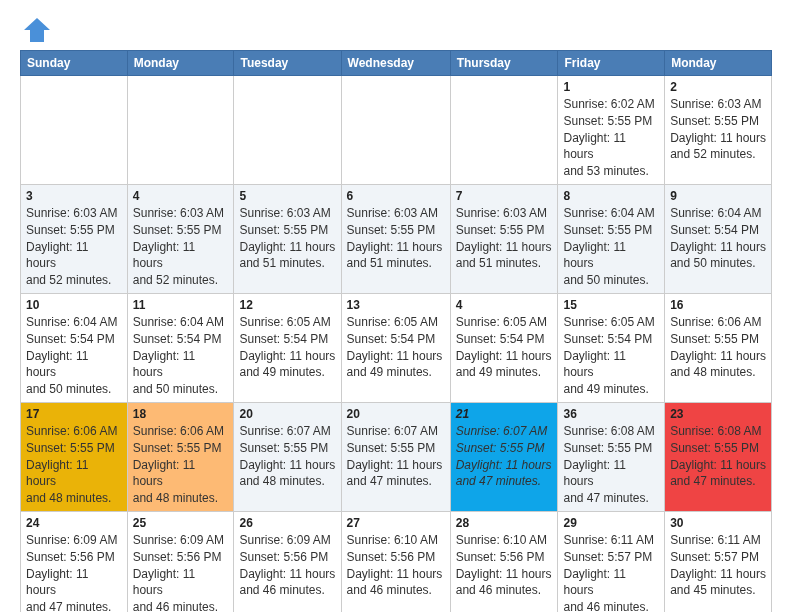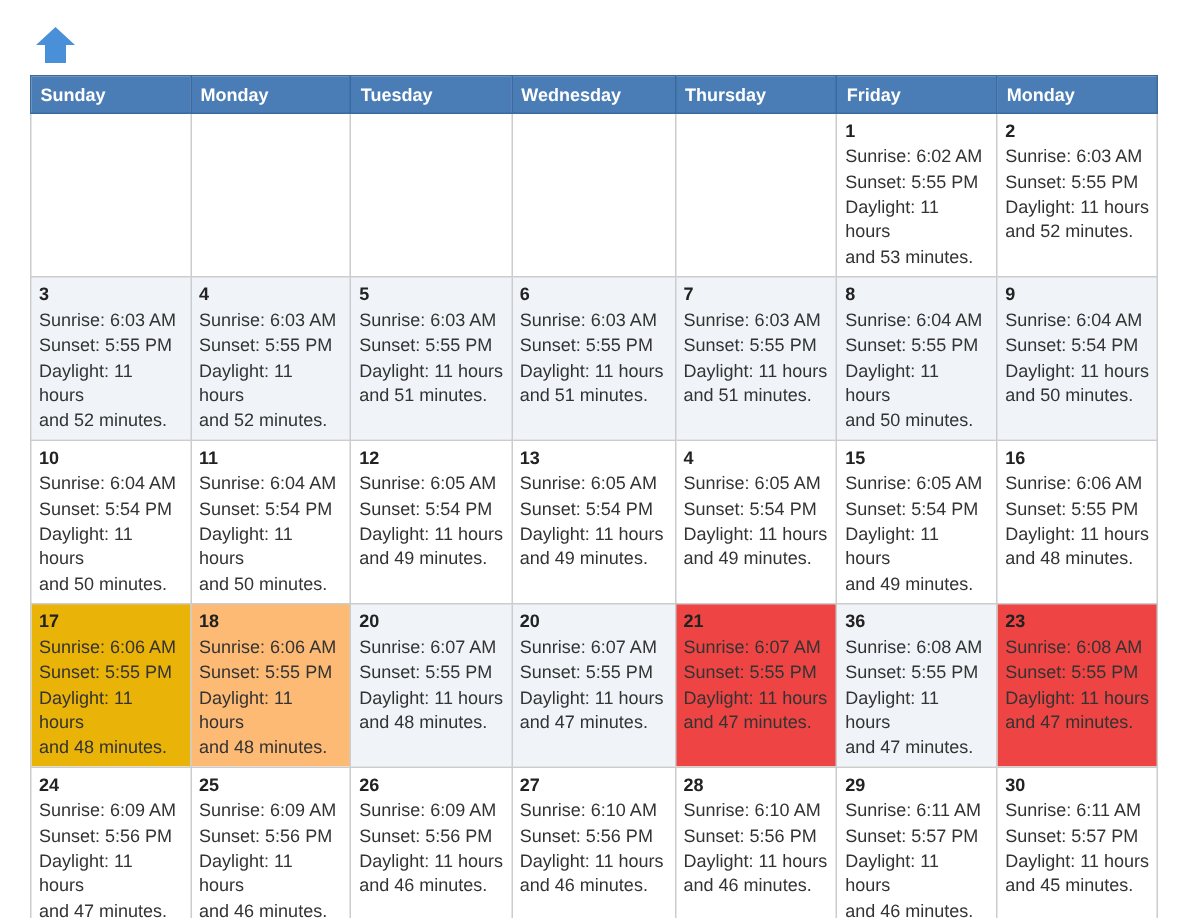--- a/index.html
+++ b/index.html
@@ -259,21 +259,21 @@
 Daylight: 11 hours
 and 48 minutes.</div>
           </td>
           <td style="background: rgb(240, 244, 248);">
             <span class="day-num">20</span>
             <div class="day-info" style="white-space: pre-line;">Sunrise: 6:07 AM
 Sunset: 5:55 PM
 Daylight: 11 hours
 and 47 minutes.</div>
           </td>
-          <td style="background: #ef4444;">
+          <td style="background: #0ea5e9; font-style: italic;">
             <span class="day-num">21</span>
             <div class="day-info" style="white-space: pre-line;">Sunrise: 6:07 AM
 Sunset: 5:55 PM
 Daylight: 11 hours
 and 47 minutes.</div>
           </td>
           <td style="background: rgb(240, 244, 248);">
             <span class="day-num">36</span>
             <div class="day-info" style="white-space: pre-line;">Sunrise: 6:08 AM
 Sunset: 5:55 PM

